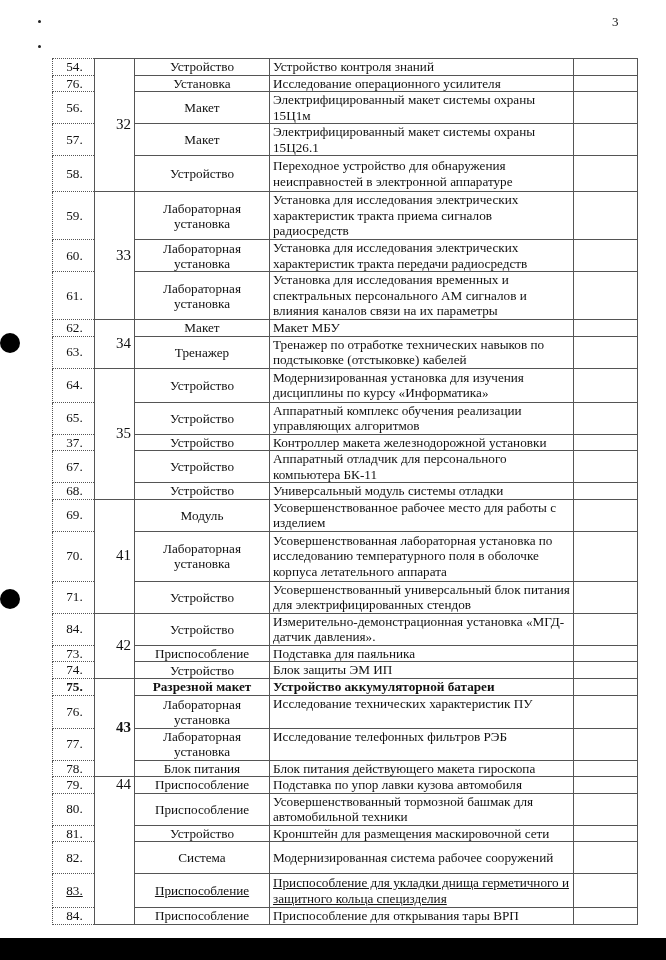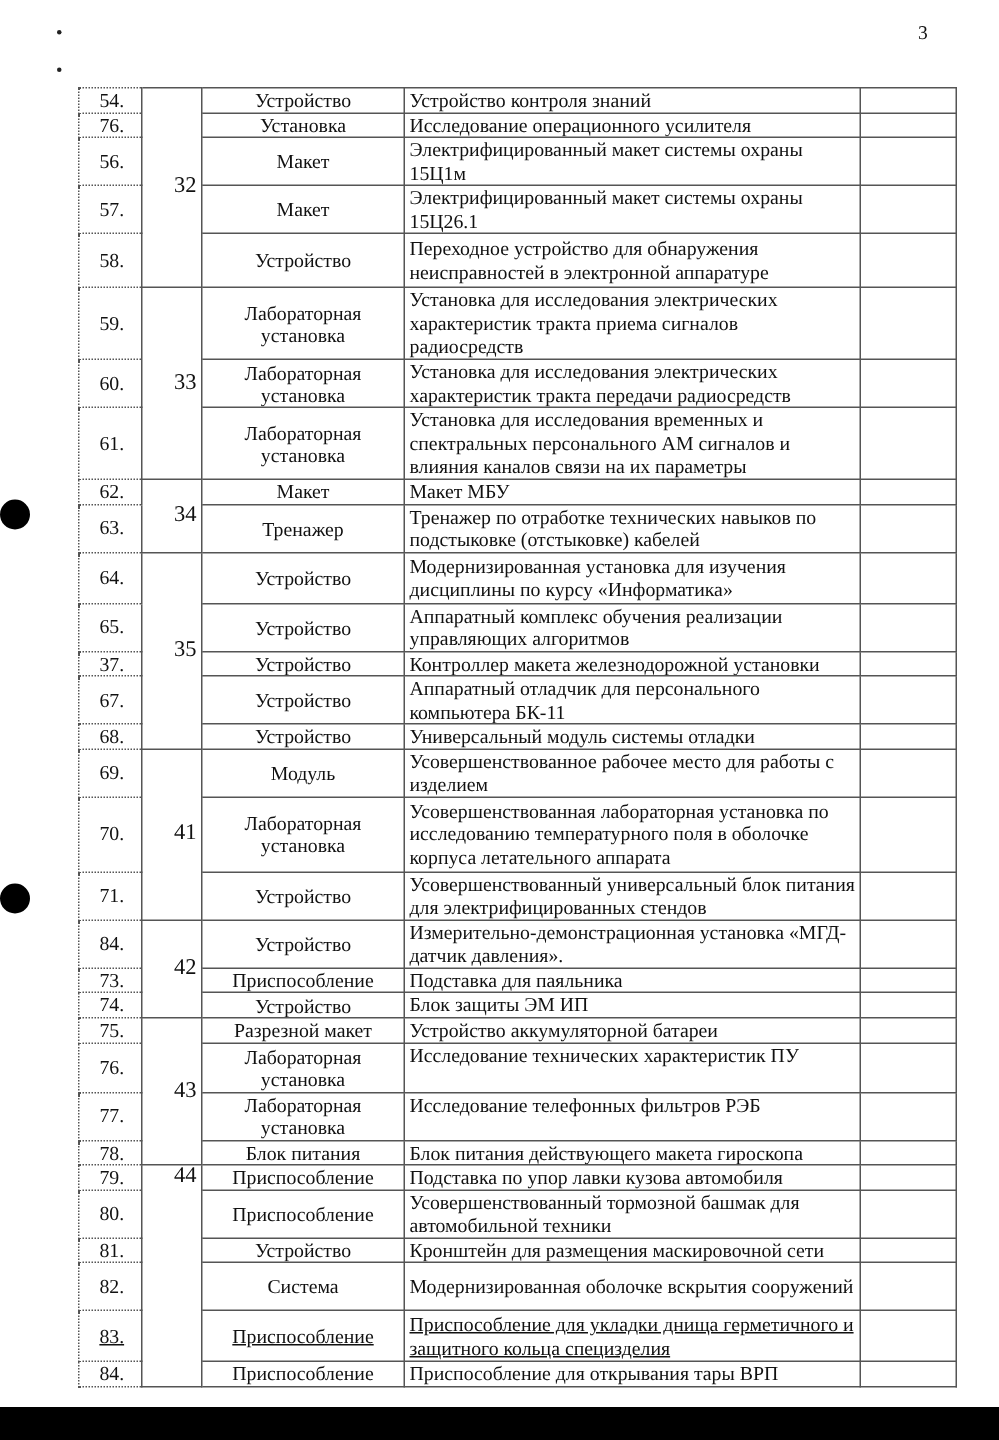--- a/index.html
+++ b/index.html
@@ -169,21 +169,21 @@
         <td class="type">Приспособление</td>
         <td class="name">Подставка для паяльника</td>
         <td class="blank"></td>
       </tr>
       <tr style="height: 17px;">
         <td class="num">74.</td>
         <td class="type">Устройство</td>
         <td class="name">Блок защиты ЭМ ИП</td>
         <td class="blank"></td>
       </tr>
-      <tr style="height: 16px;">
+      <tr style="height: 16px; font-weight: bold;">
         <td class="num">75.</td>
         <td class="group" rowspan="4">43</td>
         <td class="type">Разрезной макет</td>
         <td class="name">Устройство аккумуляторной батареи</td>
         <td class="blank"></td>
       </tr>
       <tr style="height: 33px;">
         <td class="num">76.</td>
         <td class="type">Лабораторная установка</td>
         <td class="name" style="vertical-align: top;">Исследование технических характеристик ПУ</td>
@@ -216,21 +216,21 @@
       </tr>
       <tr style="height: 16px;">
         <td class="num">81.</td>
         <td class="type">Устройство</td>
         <td class="name">Кронштейн для размещения маскировочной сети</td>
         <td class="blank"></td>
       </tr>
       <tr style="height: 32px;">
         <td class="num">82.</td>
         <td class="type">Система</td>
-        <td class="name">Модернизированная оболочке вскрытия сооружений</td>
+        <td class="name">Модернизированная система рабочее сооружений</td>
         <td class="blank"></td>
       </tr>
       <tr style="height: 34px; text-decoration: underline;">
         <td class="num">83.</td>
         <td class="type">Приспособление</td>
         <td class="name">Приспособление для укладки днища герметичного и защитного кольца специзделия</td>
         <td class="blank"></td>
       </tr>
       <tr style="height: 16px;">
         <td class="num">84.</td>

